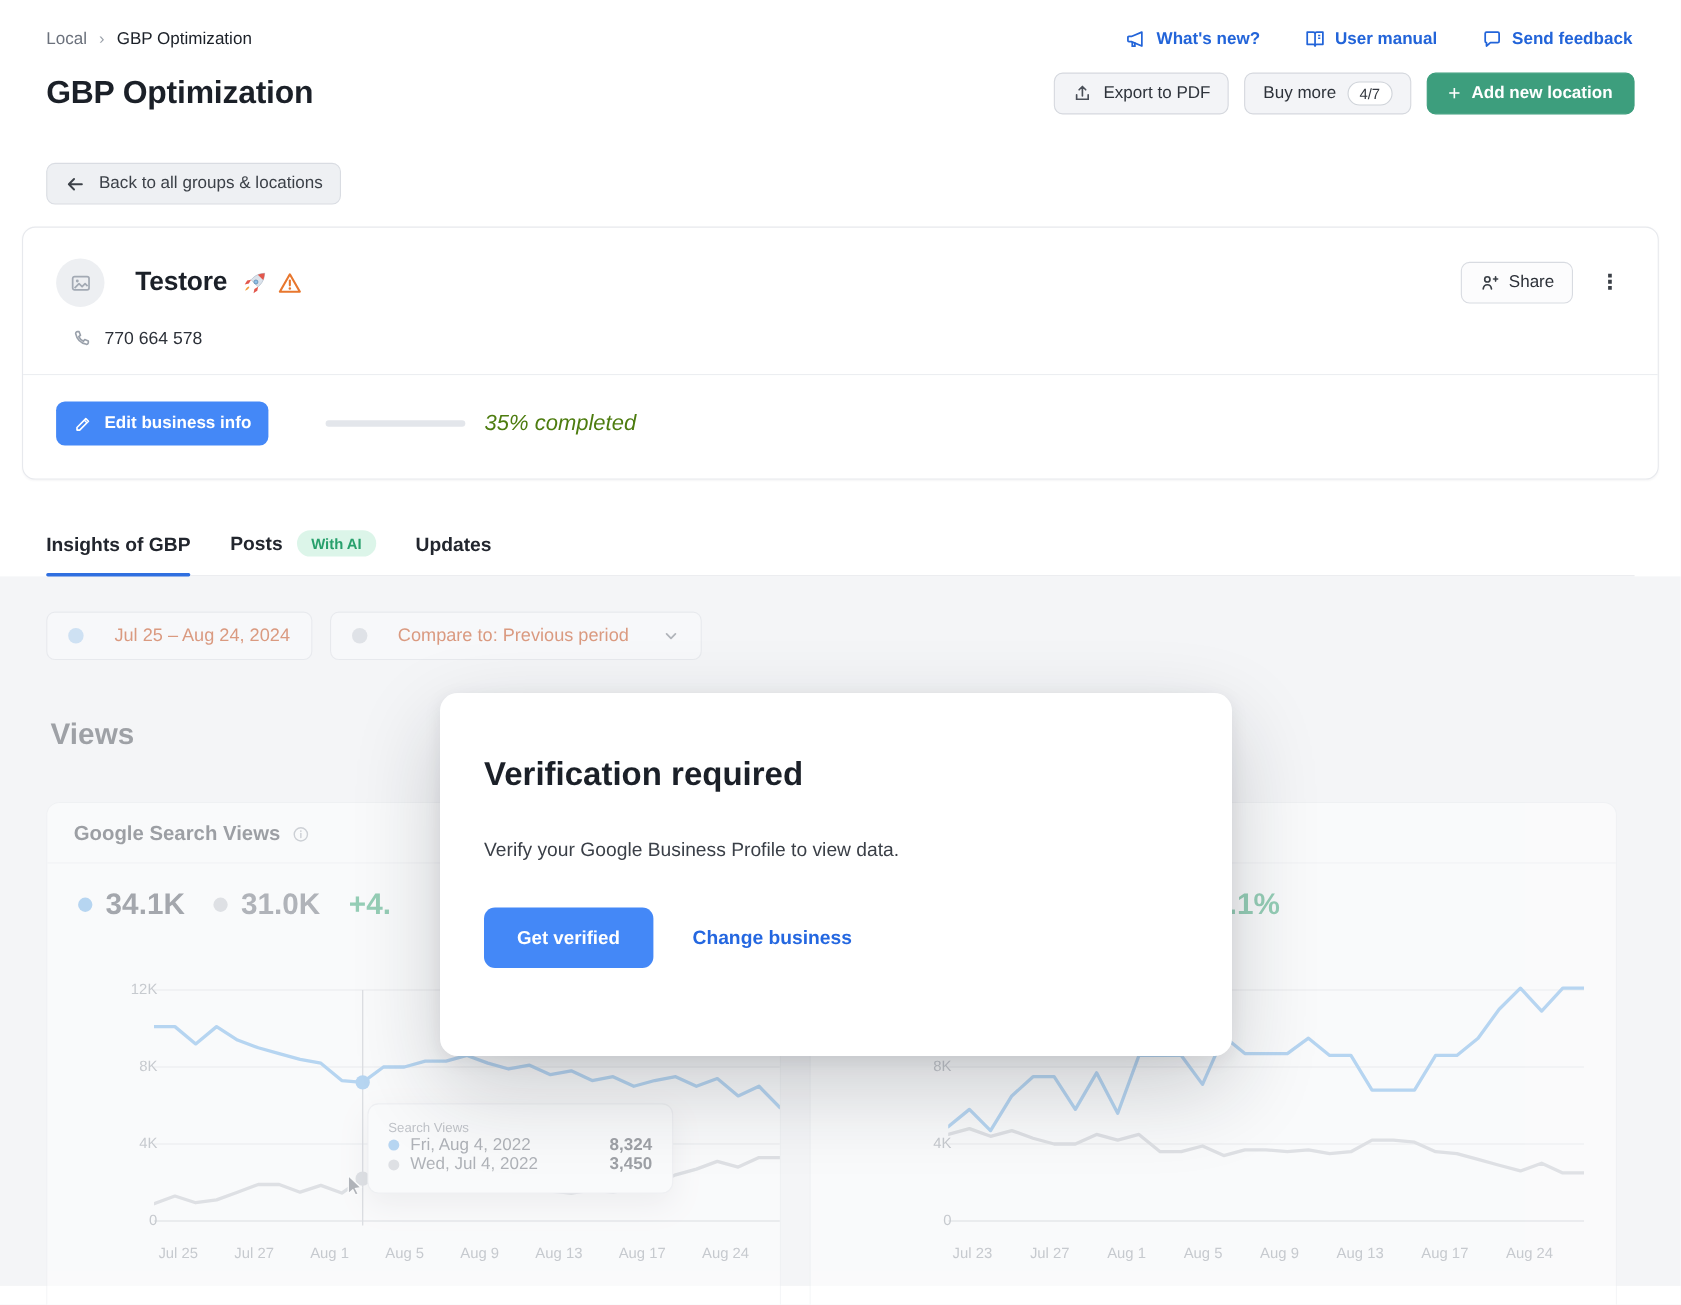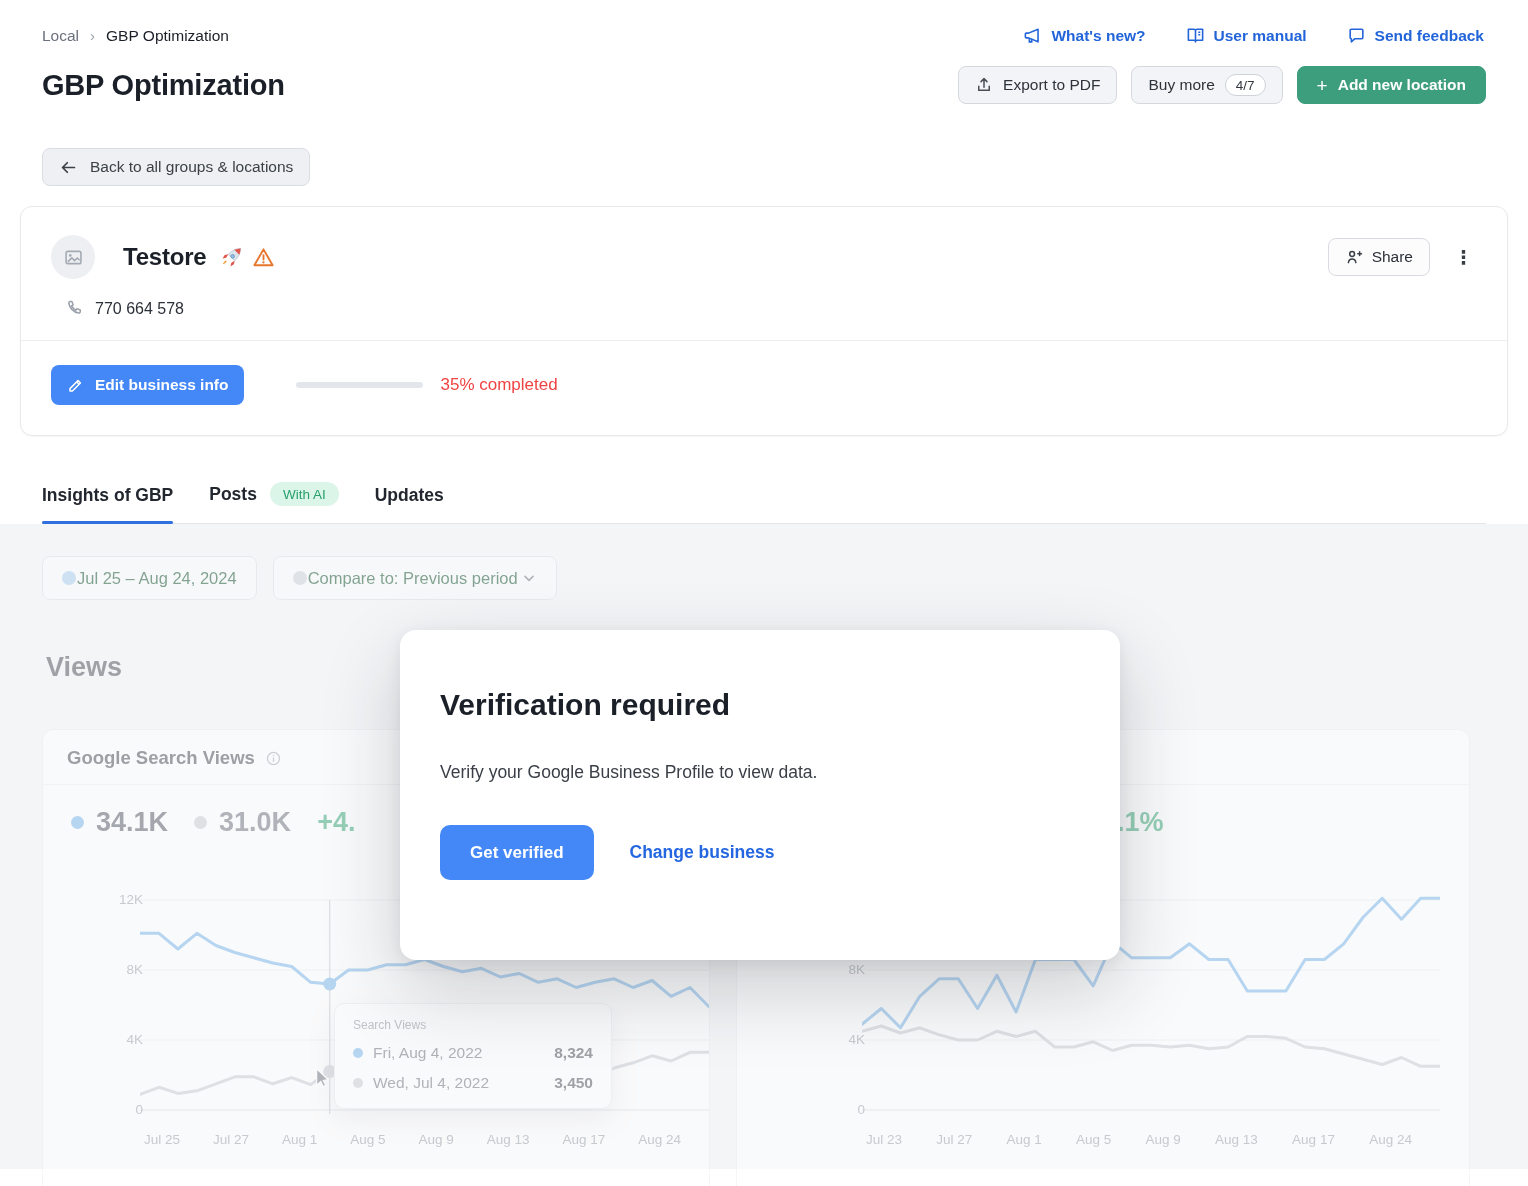--- a/index.html
+++ b/index.html
@@ -46,36 +46,36 @@
   .biz-row2{display:flex;align-items:center;margin:20px 0 0 14px;font-size:16px;color:#2c3038;}
   .info-item{display:flex;align-items:center;gap:11px;}
   .info-item .ic{color:#9aa1ab;}
   .info-address{width:722px;}
   .biz-divider{border-top:1px solid #eceef1;}
   .biz-bottom{display:flex;align-items:center;padding:24px 30px 30px;}
   .btn-primary{background:#4488f7;border:none;color:#fff;font-weight:700;height:40px;border-radius:8px;gap:10px;}
   .progress-wrap{display:flex;align-items:center;margin-left:52px;gap:17px;}
   .progress{width:127px;height:6px;border-radius:3px;background:#e3e6eb;overflow:hidden;}
   .progress-fill{height:100%;background:#4488f7;border-radius:3px;}
-  .progress-label{font-size:17px;color:#ef4444;}
+  .progress-label{font-size:20px;color:#4d7c0f;font-style:italic;}
 
   
   .tabs{display:flex;gap:36px;align-items:flex-end;margin:46px 42px 0;border-bottom:1px solid #e4e6ea;}
   .tab{position:relative;display:flex;align-items:center;gap:13px;padding-bottom:17px;
        font-size:17.5px;font-weight:600;color:#22262e;cursor:pointer;}
   .tab.active{font-weight:700;}
   .tab.active::after{content:"";position:absolute;left:0;right:0;bottom:-1px;height:3px;background:#2f6fe0;border-radius:2px;}
-  .ai-badge{background:#dcf5e9;color:#27a06c;font-size:13.5px;font-weight:400;padding:4.5px 13px;border-radius:999px;}
+  .ai-badge{background:#dcf5e9;color:#27a06c;font-size:13.5px;font-weight:700;padding:4.5px 13px;border-radius:999px;}
 
   
   .insights{background:#f4f5f7;height:645px;padding:32px 42px 0;box-sizing:border-box;}
   .dimmed{opacity:.5;}
   .filter-row{display:flex;gap:16px;}
-  .filter-pill{height:42px;display:inline-flex;align-items:center;gap:1px;padding:0 19px;
-      background:#fbfbfd;border:1.5px solid #dcdfe5;border-radius:8px;font-size:16.5px;color:#14532d;cursor:pointer;}
+  .filter-pill{height:42px;display:inline-flex;align-items:center;gap:28px;padding:0 19px;
+      background:#fbfbfd;border:1.5px solid #dcdfe5;border-radius:8px;font-size:16.5px;color:#c2410c;cursor:pointer;}
   .pill-dot{width:14px;height:14px;border-radius:50%;}
   .dot-blue{background:#a9cef0;}
   .dot-soft{background:#ccd1d8;}
   .filter-pill .chev{color:#6f757e;margin-left:2px;}
   .section-title{margin:52px 0 0 4px;font-size:27px;font-weight:700;color:#4b5058;}
   .cards-row{display:flex;gap:26px;margin-top:46px;align-items:flex-start;}
   .chart-card{background:#fff;border:1px solid #eceef1;border-radius:12px;position:relative;height:540px;box-sizing:border-box;}
   .card-left{width:668px;}
   .card-right{width:734px;}
   .card-header{display:flex;align-items:center;gap:10px;padding:17px 24px 15px;border-bottom:1px solid #eef0f3;min-height:22px;}
@@ -94,21 +94,21 @@
   .chart-area{position:relative;margin-top:58px;}
   .y-labels{position:absolute;left:16px;top:0;height:220px;}
   .y-labels div{position:absolute;right:0;font-size:13.5px;color:#9aa0a8;line-height:18px;}
   .x-labels{display:flex;justify-content:space-between;box-sizing:border-box;
             margin-top:16px;padding:0 28px 0 4px;font-size:13.5px;color:#9aa0a8;}
   
   .chart-tooltip{position:absolute;left:291px;top:273px;width:278px;box-sizing:border-box;
       background:#fff;border:1px solid #e9ebef;border-radius:10px;padding:14px 18px 16px;
       box-shadow:0 10px 28px rgba(20,24,35,.10);z-index:3;}
   .tt-title{font-size:12px;color:#8d939c;}
-  .tt-row{display:flex;align-items:center;gap:10px;margin-top:12px;font-size:15.5px;color:#6c727b;}
+  .tt-row{display:flex;align-items:center;gap:10px;margin-top:0;font-size:15.5px;color:#6c727b;}
   .tt-dot{width:10px;height:10px;border-radius:50%;flex:none;}
   .tt-value{margin-left:auto;font-weight:700;color:#4a4f58;}
   .cursor{position:absolute;left:272px;top:338px;z-index:4;}
 
   
   .modal{position:absolute;left:400px;top:630px;width:720px;height:330px;box-sizing:border-box;
       background:#fff;border-radius:16px;padding:58px 40px 0;z-index:20;
       box-shadow:0 30px 80px rgba(23,28,40,.20),0 4px 16px rgba(23,28,40,.08);}
   .modal-title{font-size:30px;font-weight:700;color:#1b2028;}
   .modal-body{margin-top:40px;font-size:17.5px;color:#3a3f47;}

